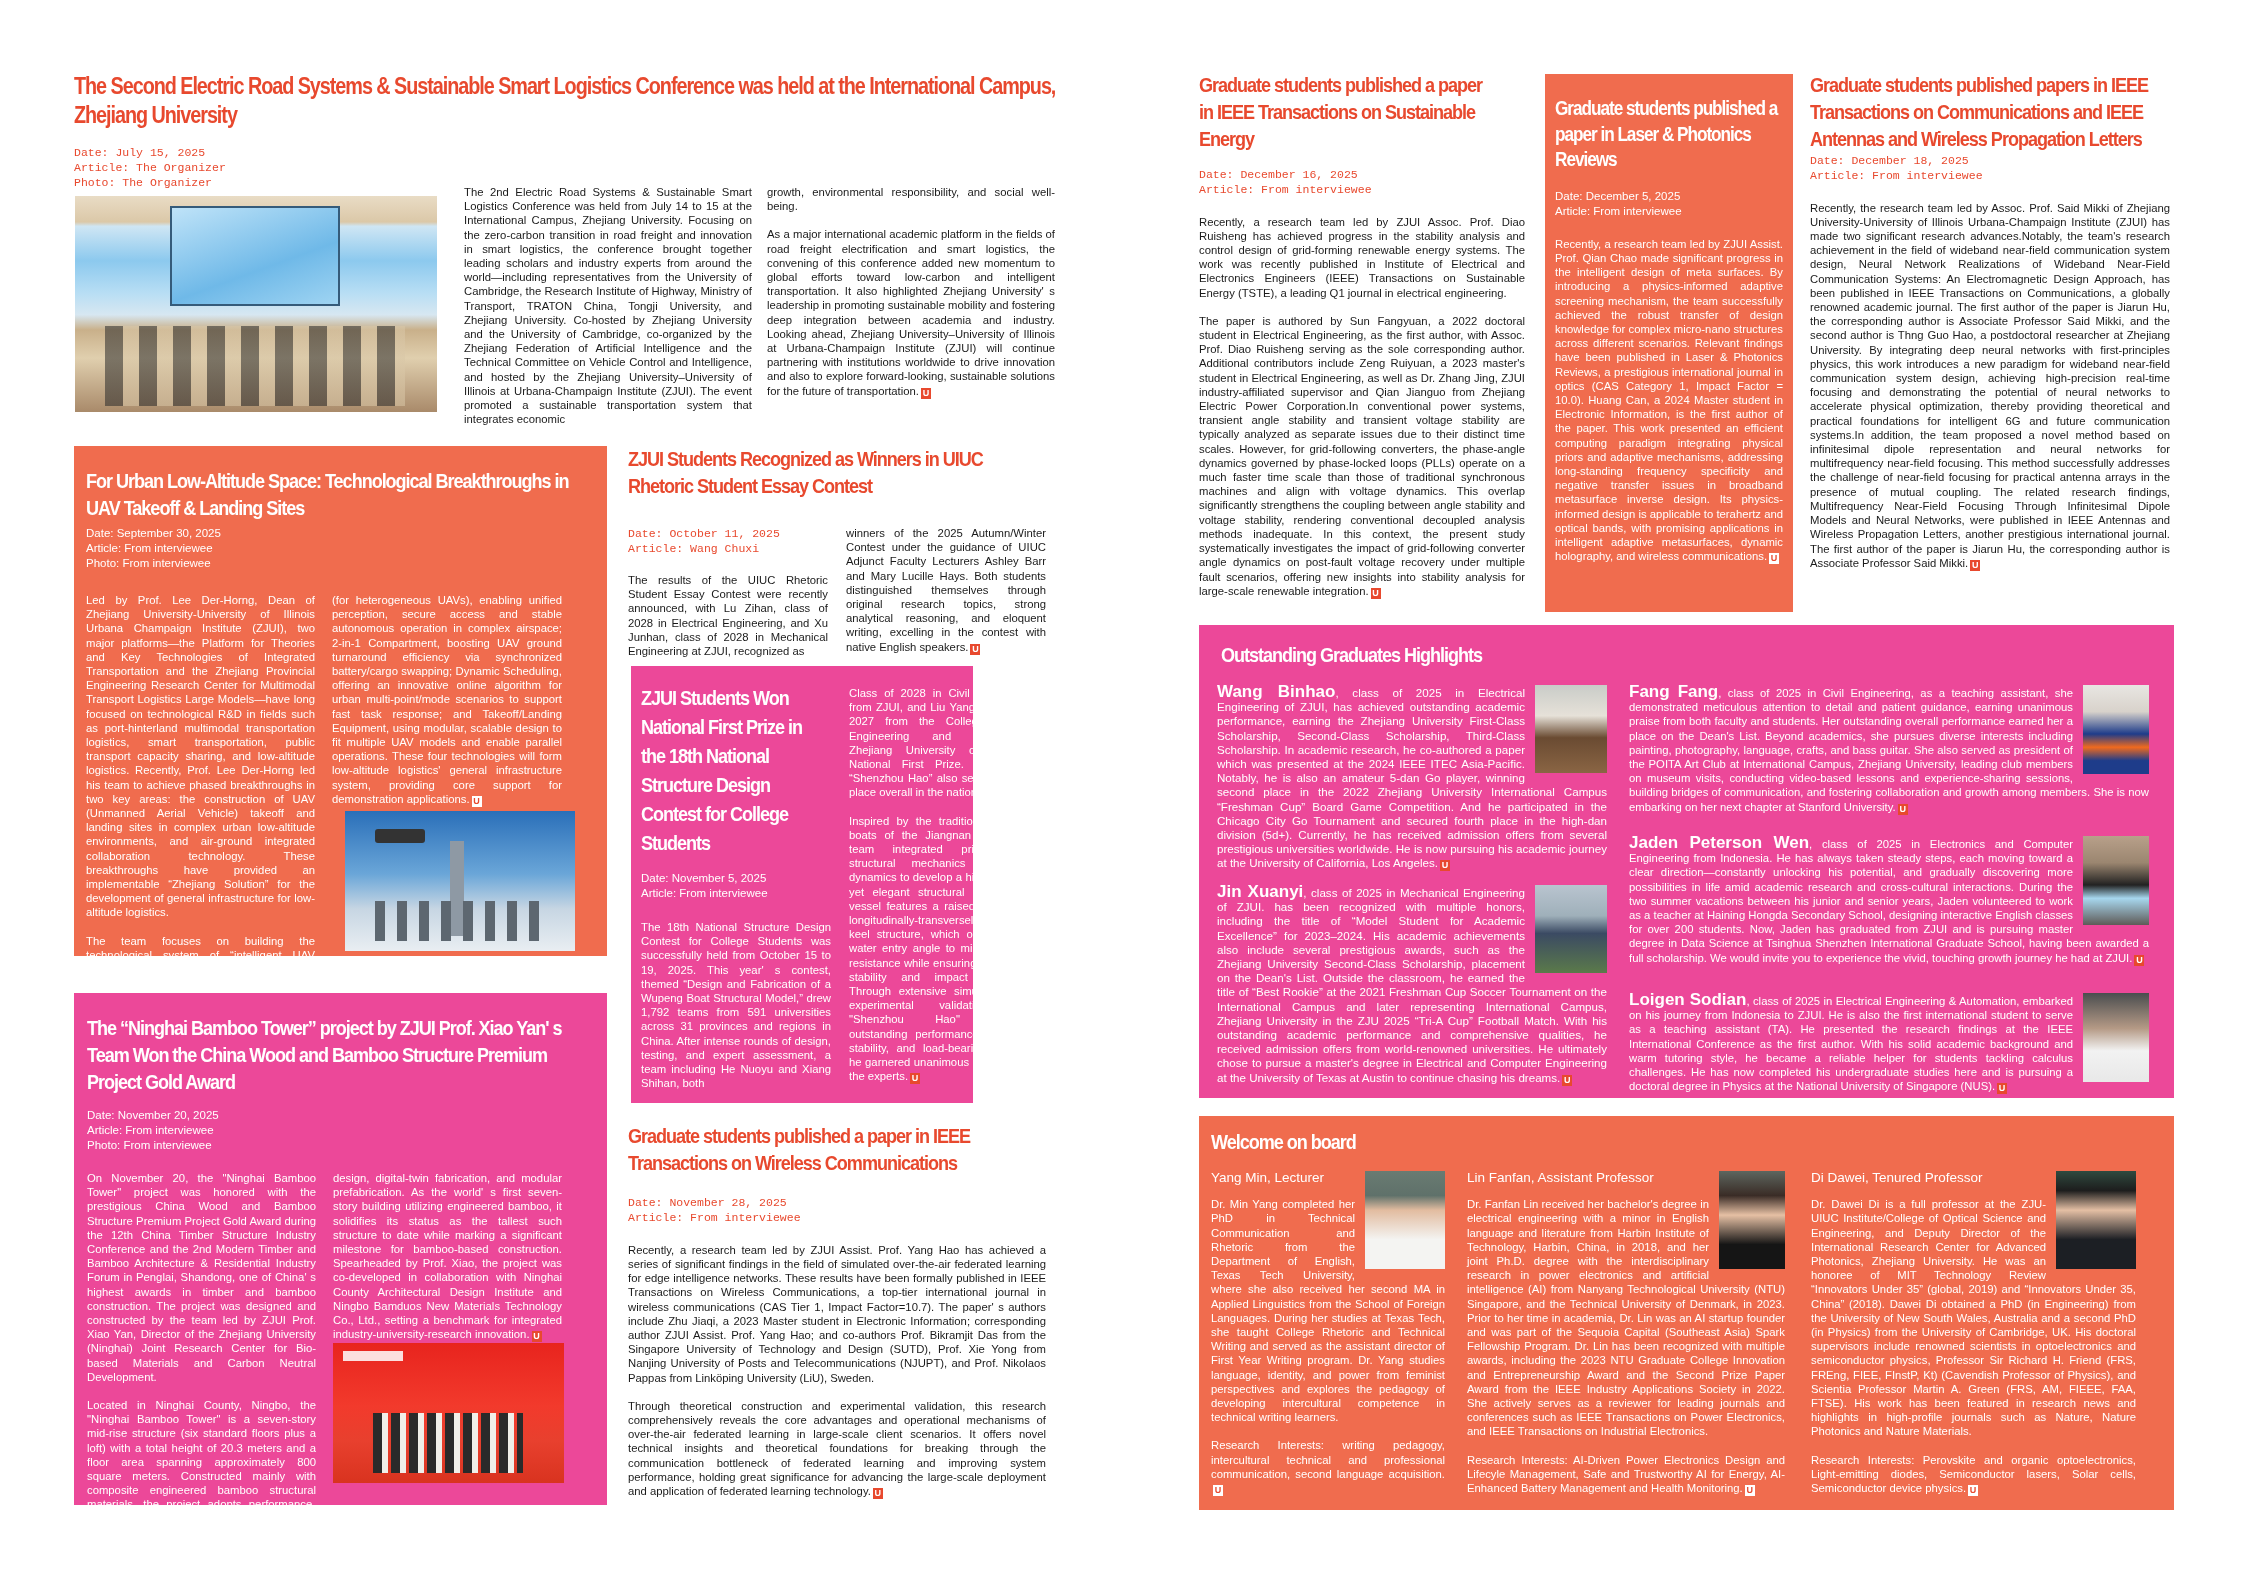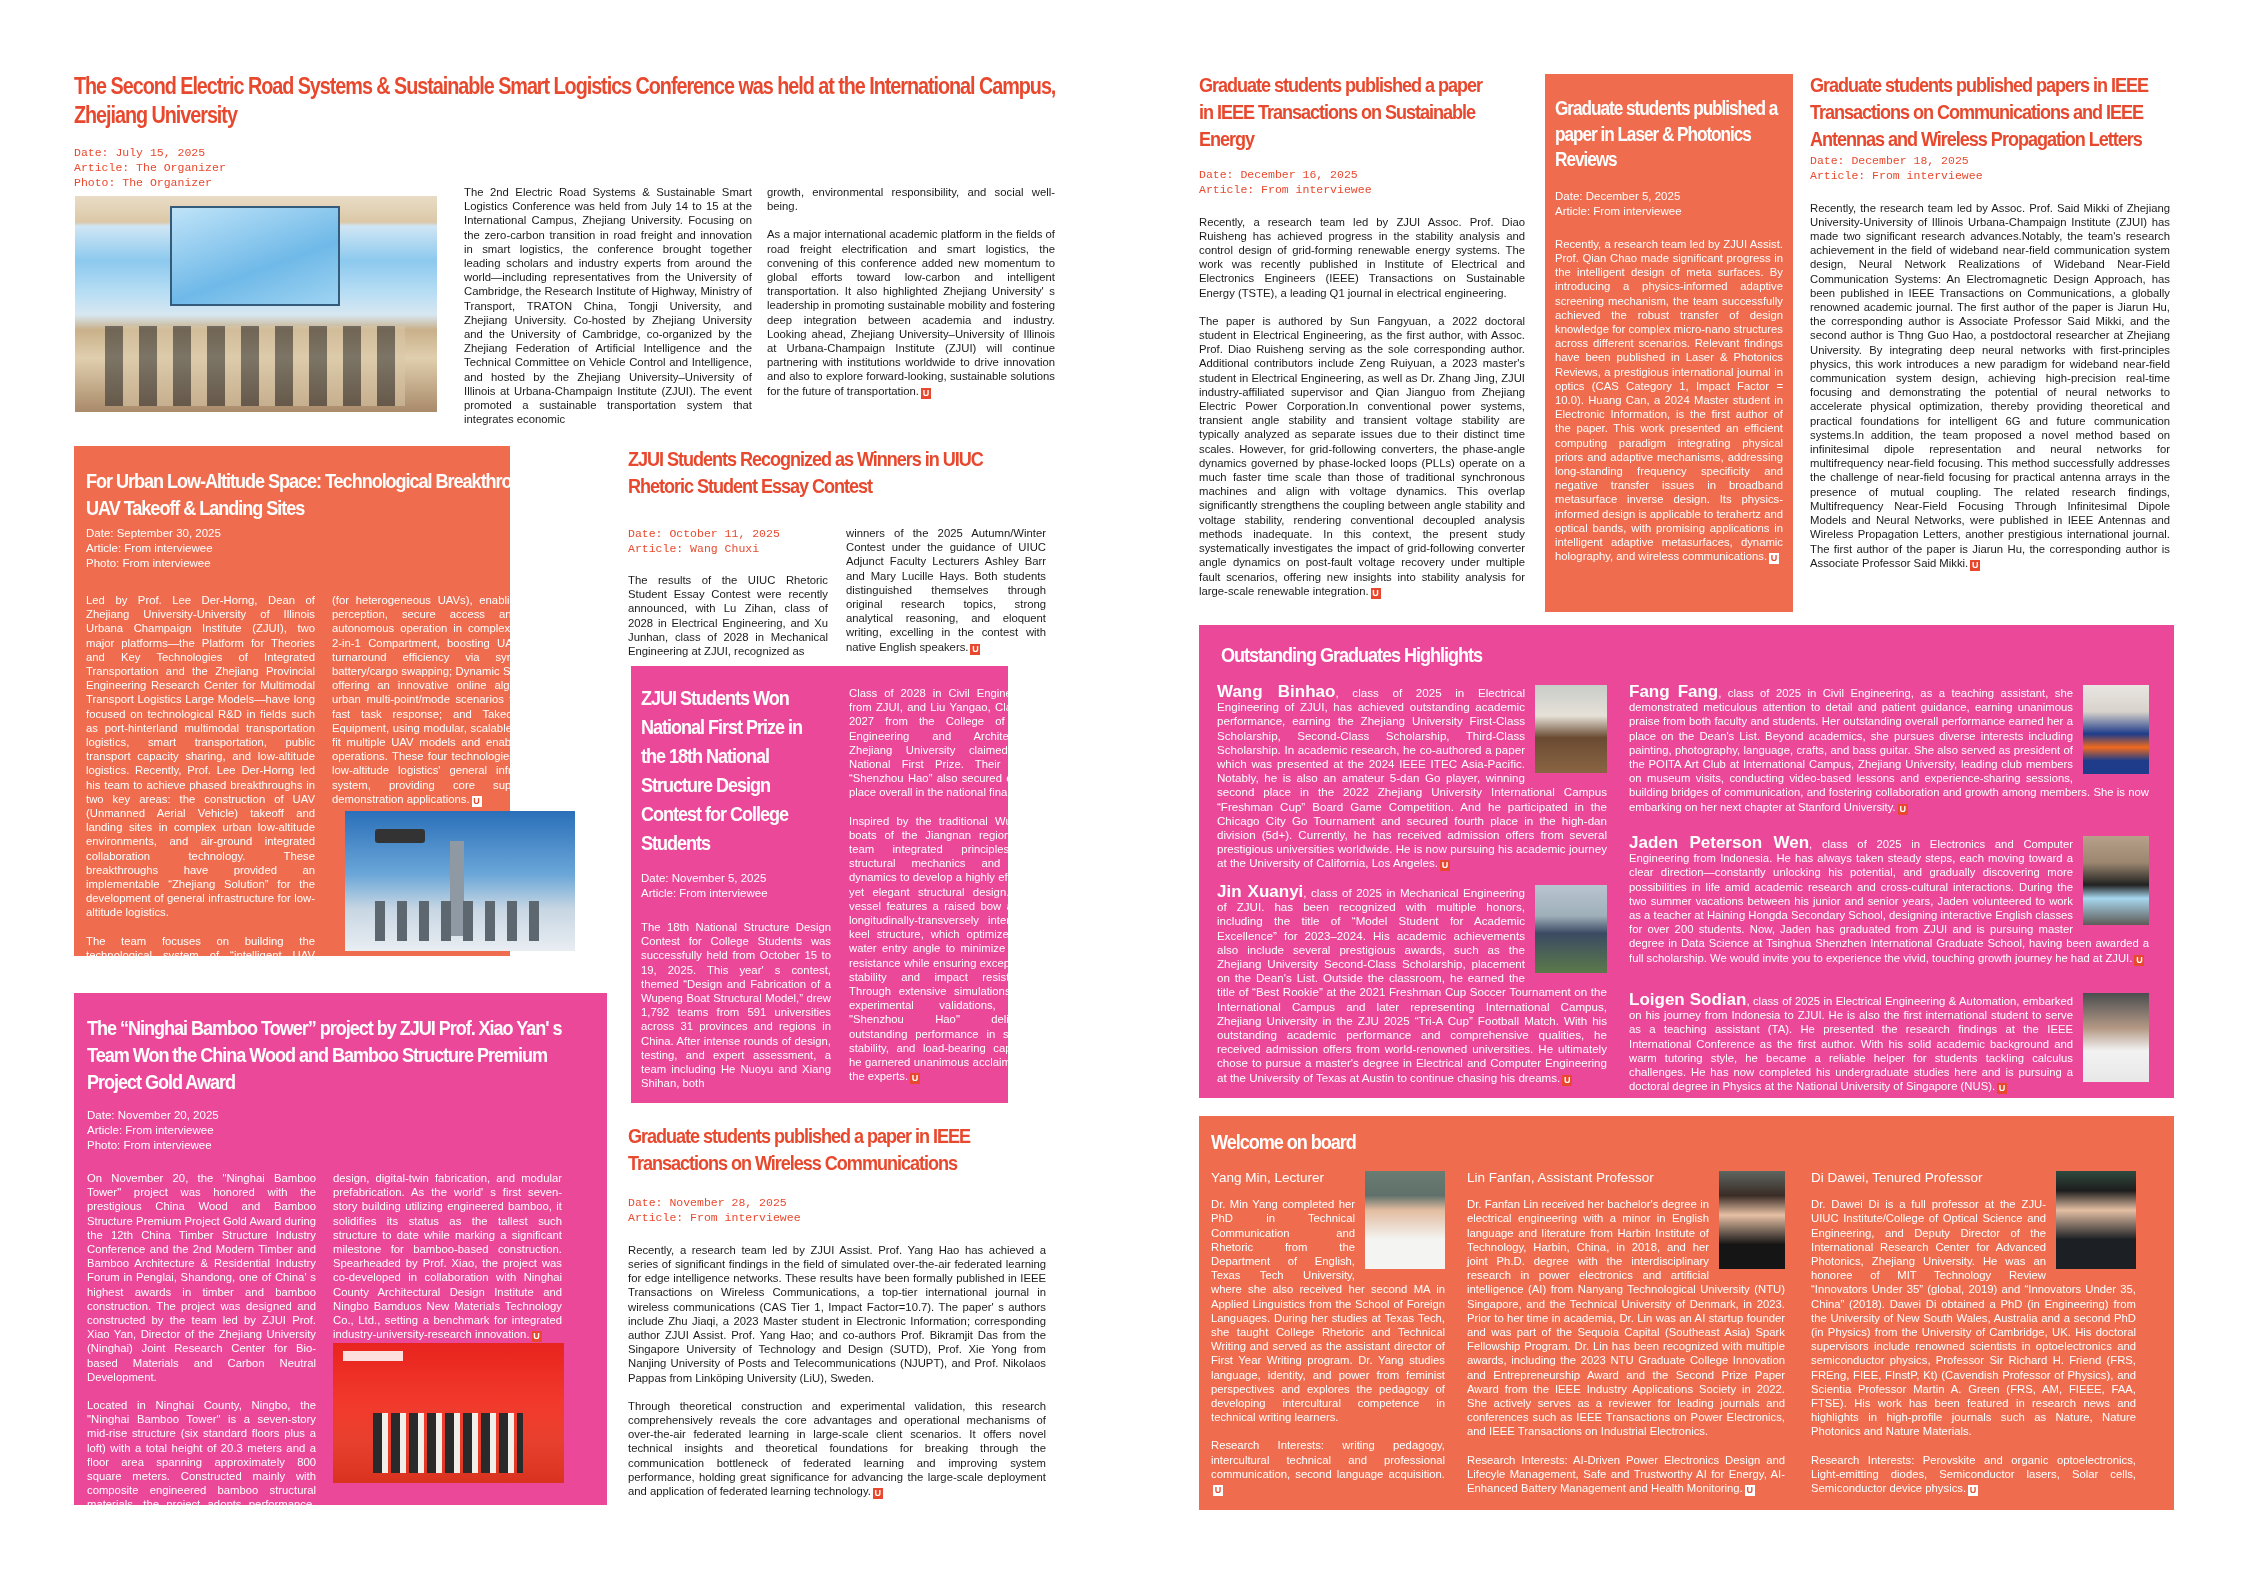--- a/index.html
+++ b/index.html
@@ -44,21 +44,21 @@
 <div class="photo" style="left:75px; top:196px; width:362px; height:216px; background:linear-gradient(180deg,#e9dcc5 0%,#dbc8a8 12%,#cfe6f4 14%,#8cc9ee 30%,#b8def4 45%,#d7e7f1 55%,#c9b08a 62%,#e0cfae 75%,#a98a6a 100%);">
   <div style="position:absolute; left:95px; top:10px; width:170px; height:100px; background:linear-gradient(160deg,#bfe3f8,#6fb9e8 60%,#9fd4f2); border:2px solid #355b7a;"></div>
   <div style="position:absolute; left:30px; top:130px; width:300px; height:80px; background:repeating-linear-gradient(90deg,#2a2a2a 0 18px,#d9c7a7 18px 34px); opacity:0.55;"></div>
 </div>
 <div class="abs body-text" style="left:464px; top:185px; width:288px;">The 2nd Electric Road Systems &amp; Sustainable Smart Logistics Conference was held from July 14 to 15 at the International Campus, Zhejiang University. Focusing on the zero-carbon transition in road freight and innovation in smart logistics, the conference brought together leading scholars and industry experts from around the world—including representatives from the University of Cambridge, the Research Institute of Highway, Ministry of Transport, TRATON China, Tongji University, and Zhejiang University. Co-hosted by Zhejiang University and the University of Cambridge, co-organized by the Zhejiang Federation of Artificial Intelligence and the Technical Committee on Vehicle Control and Intelligence, and hosted by the Zhejiang University–University of Illinois at Urbana-Champaign Institute (ZJUI). The event promoted a sustainable transportation system that integrates economic</div>
 <div class="abs body-text" style="left:767px; top:185px; width:288px;">
   <p>growth, environmental responsibility, and social well-being.</p>
   <p><span>As a major international academic platform in the fields of road freight electrification and smart logistics, the convening of this conference added new momentum to global efforts toward low-carbon and intelligent transportation. It also highlighted Zhejiang University' s leadership in promoting sustainable mobility and fostering deep integration between academia and industry. Looking ahead, Zhejiang University–University of Illinois at Urbana-Champaign Institute (ZJUI) will continue partnering with institutions worldwide to drive innovation and also to explore forward-looking, sustainable solutions for the future of transportation.</span><span class="u-logo">U</span></p>
 </div>
 
-<section class="abs box-orange" style="left:74px; top:446px; width:436px; height:510px; padding:22px 12px 0 12px;">
+<section class="abs box-orange" style="left:74px; top:446px; width:533px; height:510px; padding:22px 12px 0 12px;">
   <h2 class="headline white-text" style="font-size:21px; width:590px;">For Urban Low-Altitude Space: Technological Breakthroughs in UAV Takeoff &amp; Landing Sites</h2>
   <div class="meta" style="margin-top:4px; color:#fff;">
     <div>Date: September 30, 2025</div>
     <div>Article: From interviewee</div>
     <div>Photo: From interviewee</div>
   </div>
   <div class="body-text" style="position:absolute; left:12px; top:147px; width:229px;">
     <p>Led by Prof. Lee Der-Horng, Dean of Zhejiang University-University of Illinois Urbana Champaign Institute (ZJUI), two major platforms—the Platform for Theories and Key Technologies of Integrated Transportation and the Zhejiang Provincial Engineering Research Center for Multimodal Transport Logistics Large Models—have long focused on technological R&amp;D in fields such as port-hinterland multimodal transportation logistics, smart transportation, public transport capacity sharing, and low-altitude logistics. Recently, Prof. Lee Der-Horng led his team to achieve phased breakthroughs in two key areas: the construction of UAV (Unmanned Aerial Vehicle) takeoff and landing sites in complex urban low-altitude environments, and air-ground integrated collaboration technology. These breakthroughs have provided an implementable “Zhejiang Solution” for the development of general infrastructure for low-altitude logistics.</p>
     <p>The team focuses on building the technological system of “intelligent UAV takeoff/landing equipment+air-ground integrated logistics network” and prioritizes four core technologies: Unified Access</p>
   </div>
@@ -77,21 +77,21 @@
   <div class="meta meta-red" style="position:absolute; left:0; top:80px; width:200px;">
     <div>Date: October 11, 2025</div>
     <div>Article: Wang Chuxi</div>
   </div>
   <div class="body-text" style="position:absolute; left:0; top:127px; width:200px;">The results of the UIUC Rhetoric Student Essay Contest were recently announced, with Lu Zihan, class of 2028 in Electrical Engineering, and Xu Junhan, class of 2028 in Mechanical Engineering at ZJUI, recognized as</div>
   <div class="body-text" style="position:absolute; left:218px; top:80px; width:200px;">
     <span>winners of the 2025 Autumn/Winter Contest under the guidance of UIUC Adjunct Faculty Lecturers Ashley Barr and Mary Lucille Hays. Both students distinguished themselves through original research topics, strong analytical reasoning, and eloquent writing, excelling in the contest with native English speakers.</span><span class="u-logo">U</span>
   </div>
 </section>
 
-<section class="abs box-blue" style="left:631px; top:666px; width:377px; height:437px;">
+<section class="abs box-blue" style="left:631px; top:666px; width:342px; height:437px;">
   <h2 class="headline white-text" style="position:absolute; left:10px; top:17px; width:200px; font-size:21px; line-height:29px;">ZJUI Students Won National First Prize in the 18th National Structure Design Contest for College Students</h2>
   <div class="meta" style="position:absolute; left:10px; top:205px; color:#fff;">
     <div>Date: November 5, 2025</div>
     <div>Article: From interviewee</div>
   </div>
   <div class="body-text" style="position:absolute; left:10px; top:254px; width:190px;">The 18th National Structure Design Contest for College Students was successfully held from October 15 to 19, 2025. This year' s contest, themed “Design and Fabrication of a Wupeng Boat Structural Model,” drew 1,792 teams from 591 universities across 31 provinces and regions in China. After intense rounds of design, testing, and expert assessment, a team including He Nuoyu and Xiang Shihan, both</div>
   <div class="body-text" style="position:absolute; left:218px; top:20px; width:188px;">
     <p>Class of 2028 in Civil Engineering from ZJUI, and Liu Yangao, Class of 2027 from the College of Civil Engineering and Architecture, Zhejiang University claimed the National First Prize. Their entry “Shenzhou Hao” also secured eighth place overall in the national finals.</p>
     <p><span>Inspired by the traditional Wupeng boats of the Jiangnan region, the team integrated principles of structural mechanics and fluid dynamics to develop a highly efficient yet elegant structural design. The vessel features a raised bow and a longitudinally-transversely interlaced keel structure, which optimizes the water entry angle to minimize wave resistance while ensuring exceptional stability and impact resistance. Through extensive simulations and experimental validations, the "Shenzhou Hao" delivered outstanding performance in speed, stability, and load-bearing capacity, he garnered unanimous acclaim from the experts.</span><span class="u-logo">U</span></p>
   </div>

